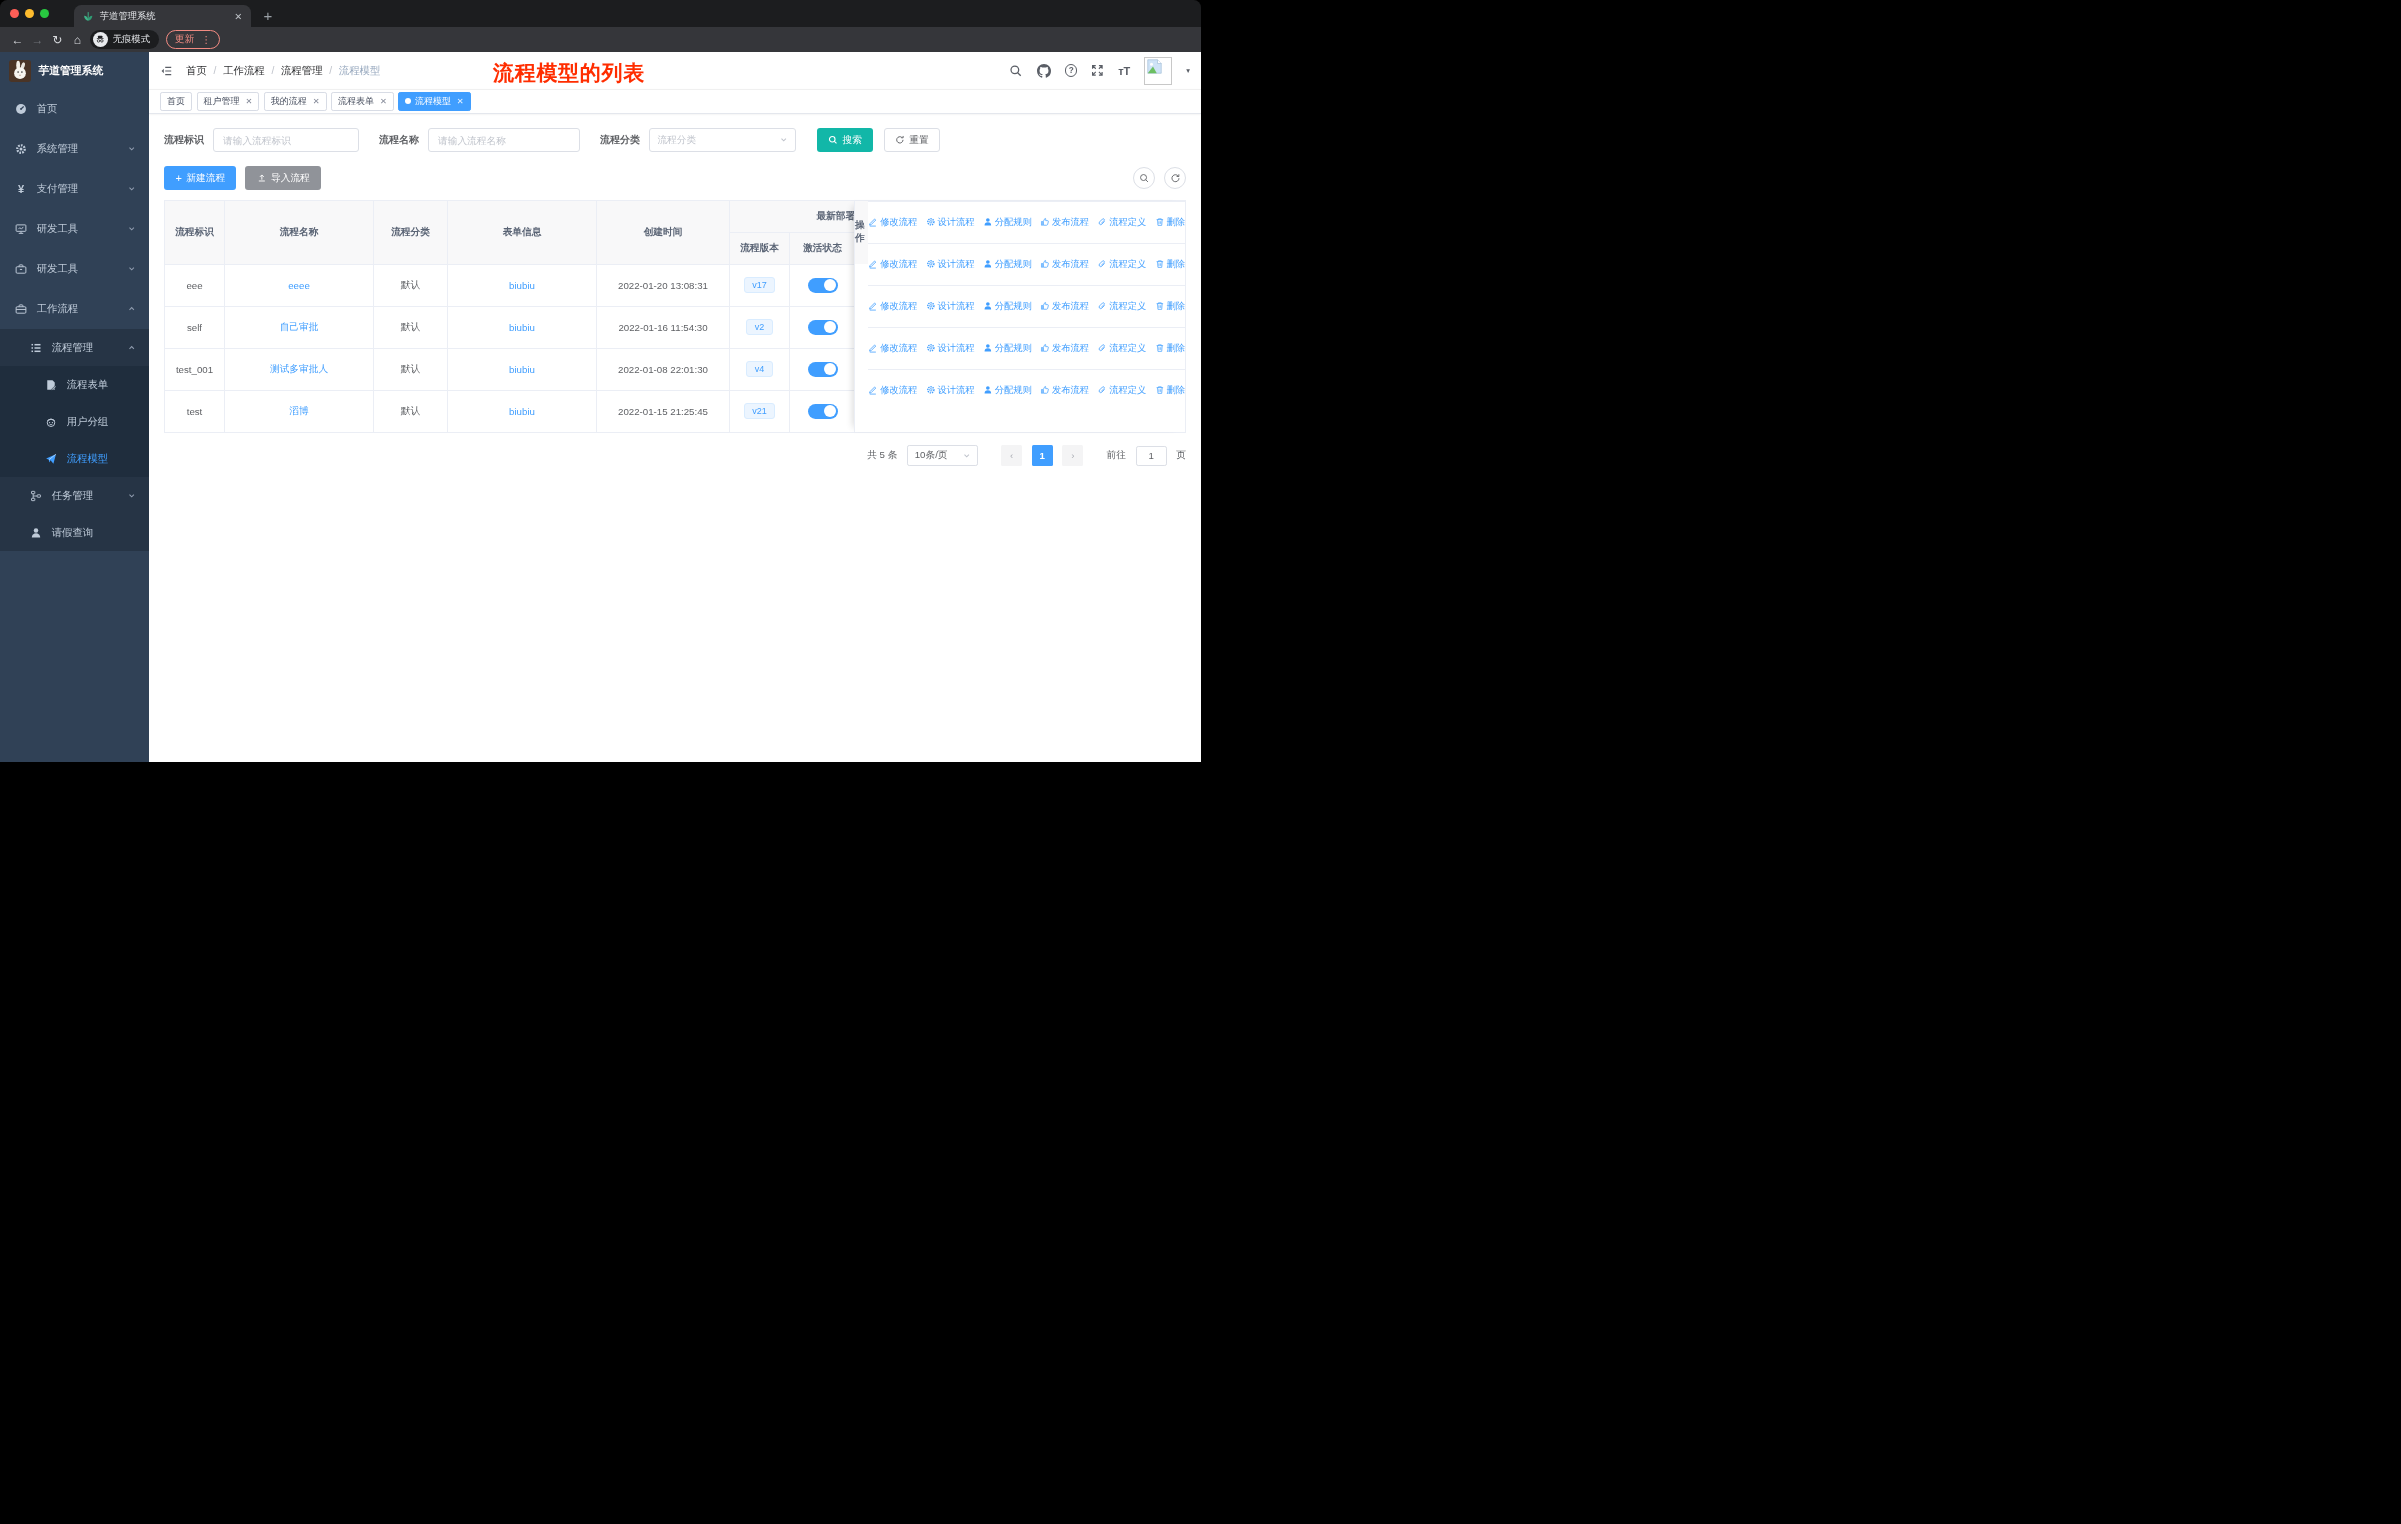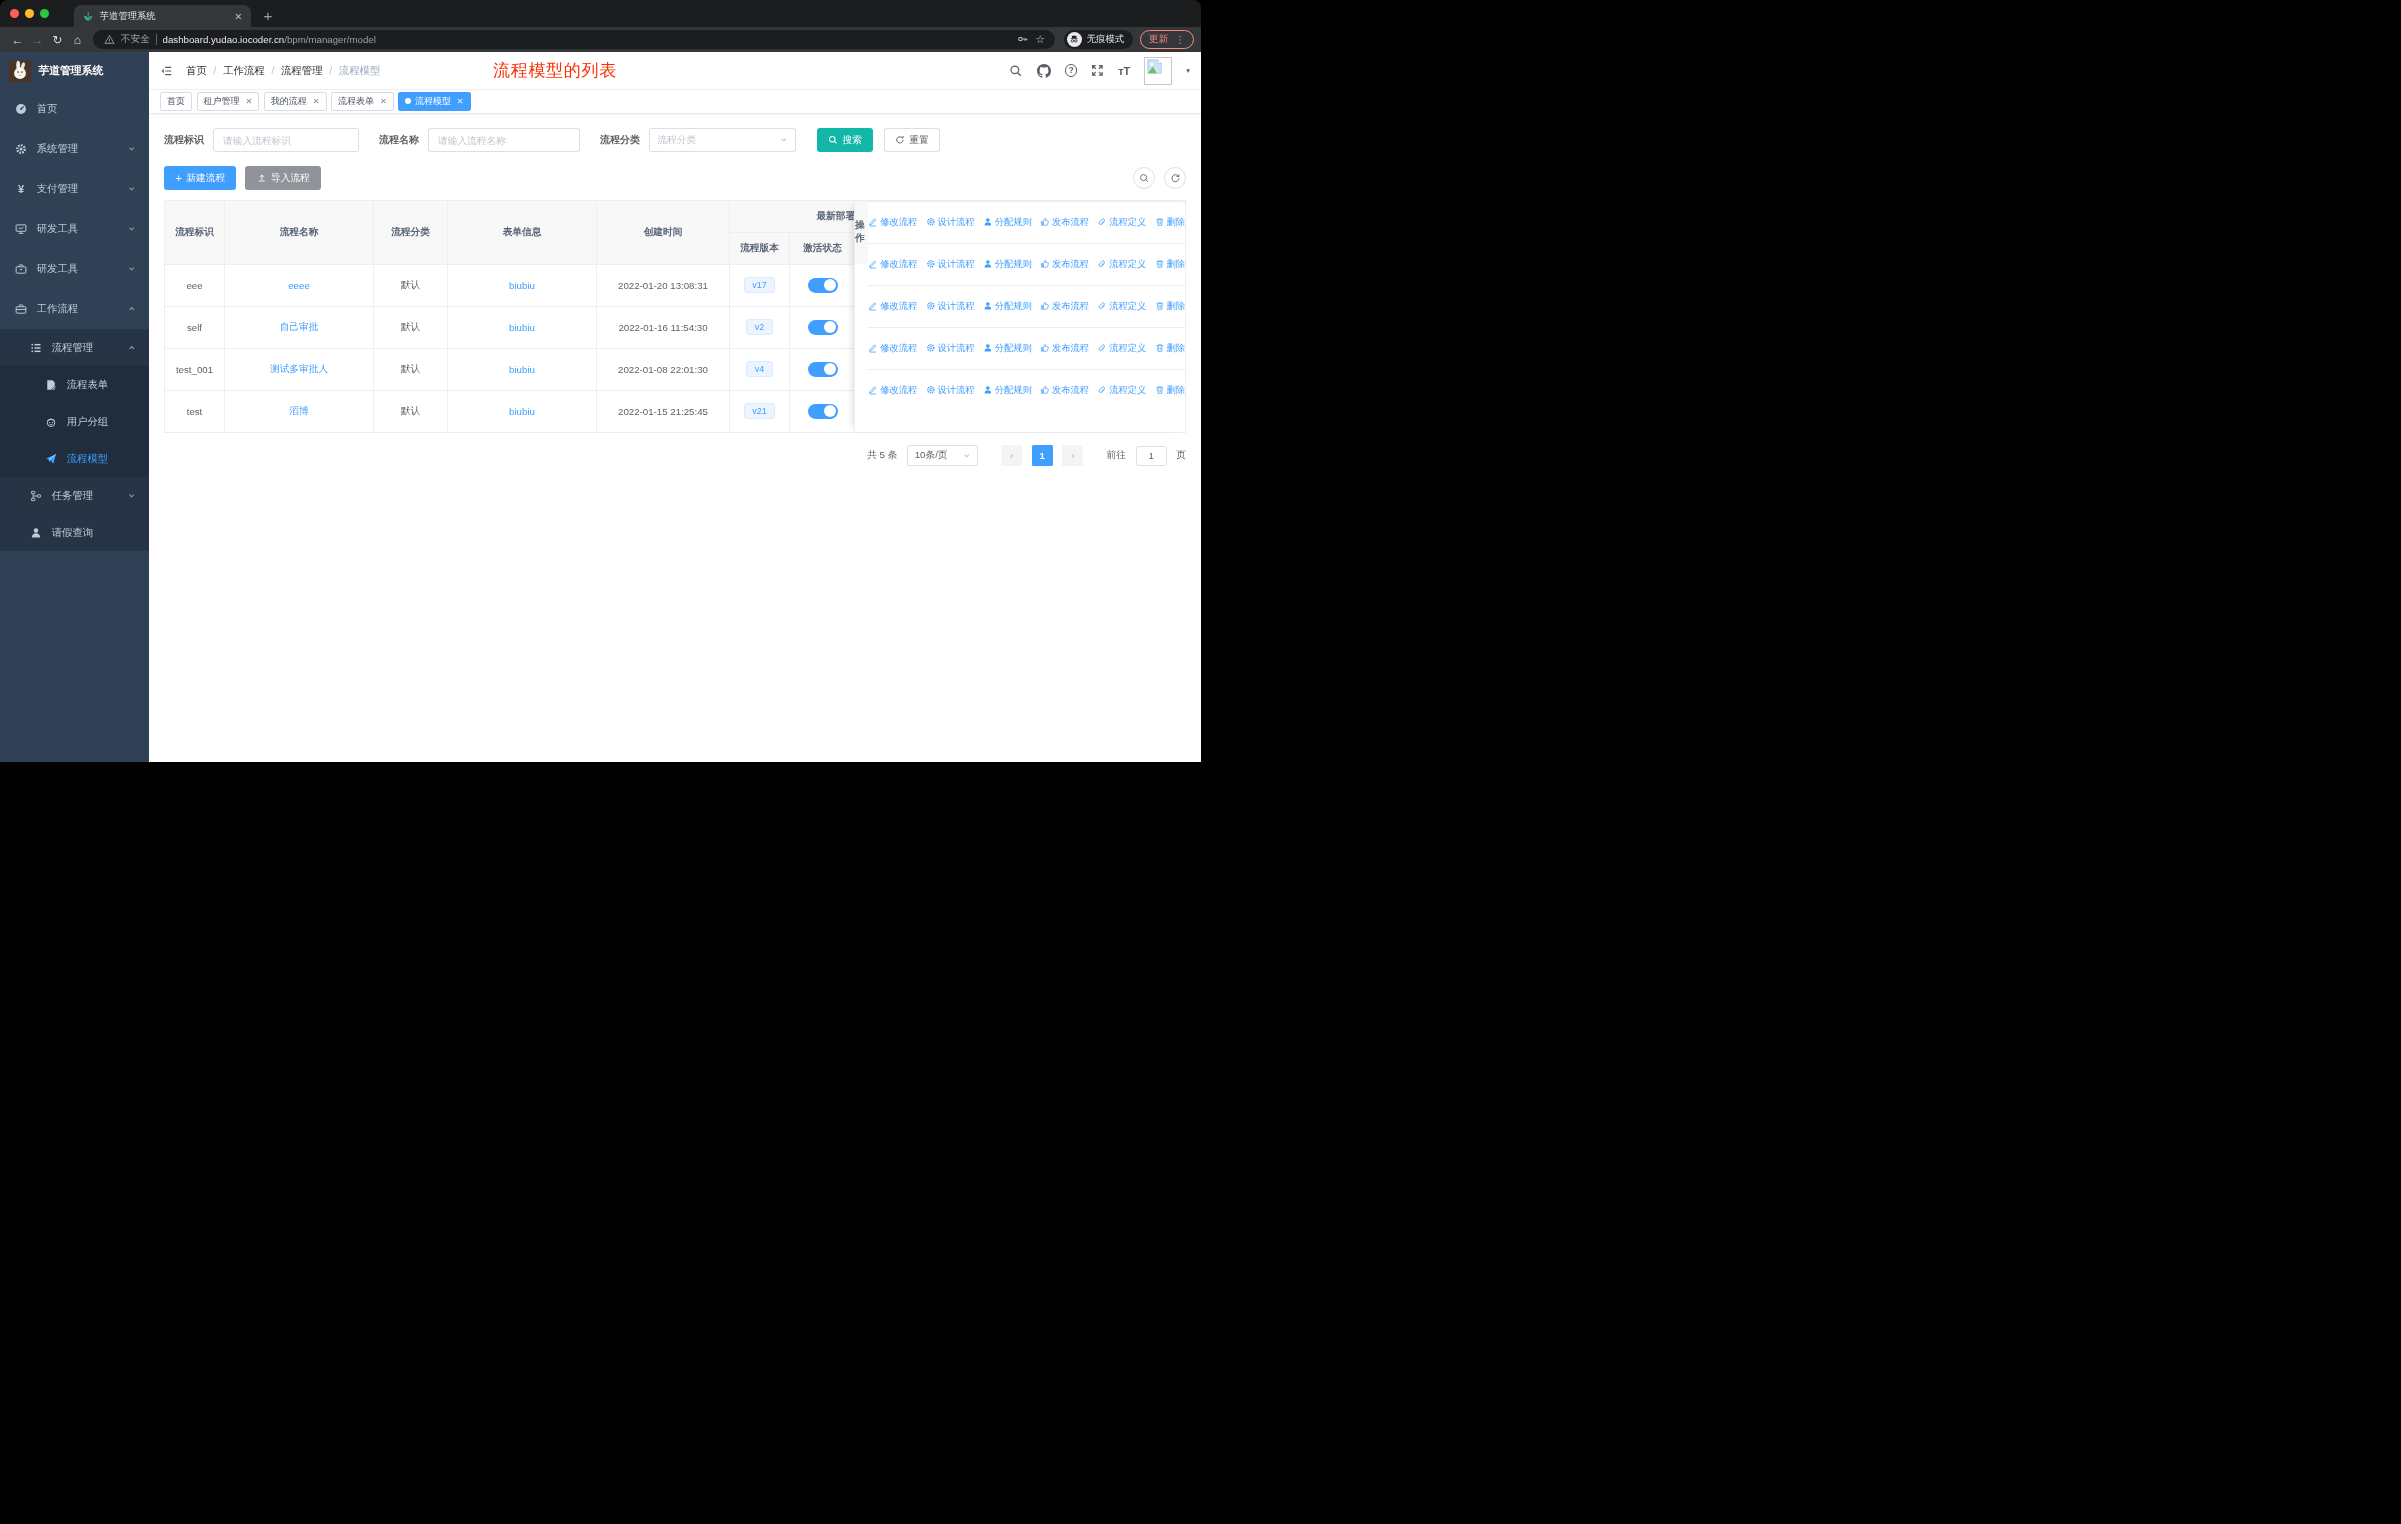--- a/index.html
+++ b/index.html
@@ -50,21 +50,21 @@
   .crumbs { display:flex; align-items:center; gap:6.7px; font-size:10.4px; color:#303133; }
   .crumb-sep { color:#c0c4cc; }
   .crumb.muted { color:#97a8be; }
   .nav-icons { margin-left:auto; display:flex; align-items:center; gap:14px; color:#5a5e66; }
   .qcircle { width:12.7px; height:12.7px; border:1.1px solid #5a5e66; border-radius:50%;
              font-size:8.2px; font-weight:700; display:flex; align-items:center; justify-content:center; }
   .tT { font-size:11px; font-weight:700; }
   .avatar { width:28px; height:28px; border:0.7px solid #c8c8c8; background:#fff; position:relative; }
   .caret { color:#5a5e66; font-size:7.4px; }
 
-  .annotation { position:absolute; top:7.4px; left:344px; font-size:17px; font-weight:400;
+  .annotation { position:absolute; top:7.4px; left:344px; font-size:21px; font-weight:700;
                 color:#ff2d00; z-index:6; letter-spacing:0.7px; white-space:nowrap; }
 
   .tagsbar { height:25px; display:flex; align-items:center; gap:4.5px; padding:0 11px;
              border-top:0.7px solid #f0f0f0; border-bottom:0.7px solid #e4e7ed;
              box-shadow:0 0.7px 2.2px rgba(0,0,0,.08); position:relative; z-index:2; }
   .tag { height:19.4px; display:flex; align-items:center; gap:3.7px; padding:0 6px;
          border:0.7px solid #d8dce5; background:#fff; color:#495060; font-size:9px; border-radius:2.2px; cursor:pointer; }
   .tag .x { font-size:8.2px; color:#808695; margin-left:2.2px; }
   .tag.active { background:#409eff; border-color:#409eff; color:#fff; }
   .tag.active .x { color:#eaf4ff; }
@@ -153,36 +153,20 @@
       <span>芋道管理系统</span>
       <span class="close">✕</span>
     </div>
     <div class="newtab">+</div>
   </div>
   <div class="toolbar">
     <span class="navbtn">←</span>
     <span class="navbtn fwd">→</span>
     <span class="navbtn">↻</span>
     <span class="navbtn">⌂</span>
-    <div class="urlbar">
-      <svg width="11" height="11" viewBox="0 0 16 16">
-        <path d="M8 2.2 L14.6 13.6 H1.4 Z" fill="none" stroke="#9aa0a6" stroke-width="1.3"></path>
-        <path d="M8 6.6 v3.4" stroke="#9aa0a6" stroke-width="1.3"></path>
-        <circle cx="8" cy="11.8" r="0.9" fill="#9aa0a6"></circle>
-      </svg>
-      <span>不安全</span>
-      <span class="sep"></span>
-      <span><span class="url-host">dashboard.yudao.iocoder.cn</span><span>/bpm/manager/model</span></span>
-      <span class="spacer"></span>
-      <svg width="12" height="12" viewBox="0 0 16 16">
-        <circle cx="4.6" cy="8" r="2.3" fill="none" stroke="#bdc1c6" stroke-width="1.4"></circle>
-        <path d="M6.9 8 h6.2 M10.8 8 v2.4 M13.1 8 v1.7" stroke="#bdc1c6" stroke-width="1.4" fill="none"></path>
-      </svg>
-      <span style="color:#bdc1c6;font-size:11px">☆</span>
-    </div>
     <div class="incog">
       <span class="incog-circle">
         <svg width="10.4" height="10.4" viewBox="0 0 16 16">
           <rect x="4.6" y="2.8" width="6.8" height="3.2" rx="0.8" fill="#202124"></rect>
           <rect x="2.6" y="6.0" width="10.8" height="1.3" rx="0.6" fill="#202124"></rect>
           <circle cx="5.4" cy="10.6" r="1.9" fill="none" stroke="#202124" stroke-width="1.2"></circle>
           <circle cx="10.6" cy="10.6" r="1.9" fill="none" stroke="#202124" stroke-width="1.2"></circle>
           <path d="M7.2 10.4 q0.8 -0.7 1.6 0" stroke="#202124" stroke-width="1.1" fill="none"></path>
         </svg>
       </span>

